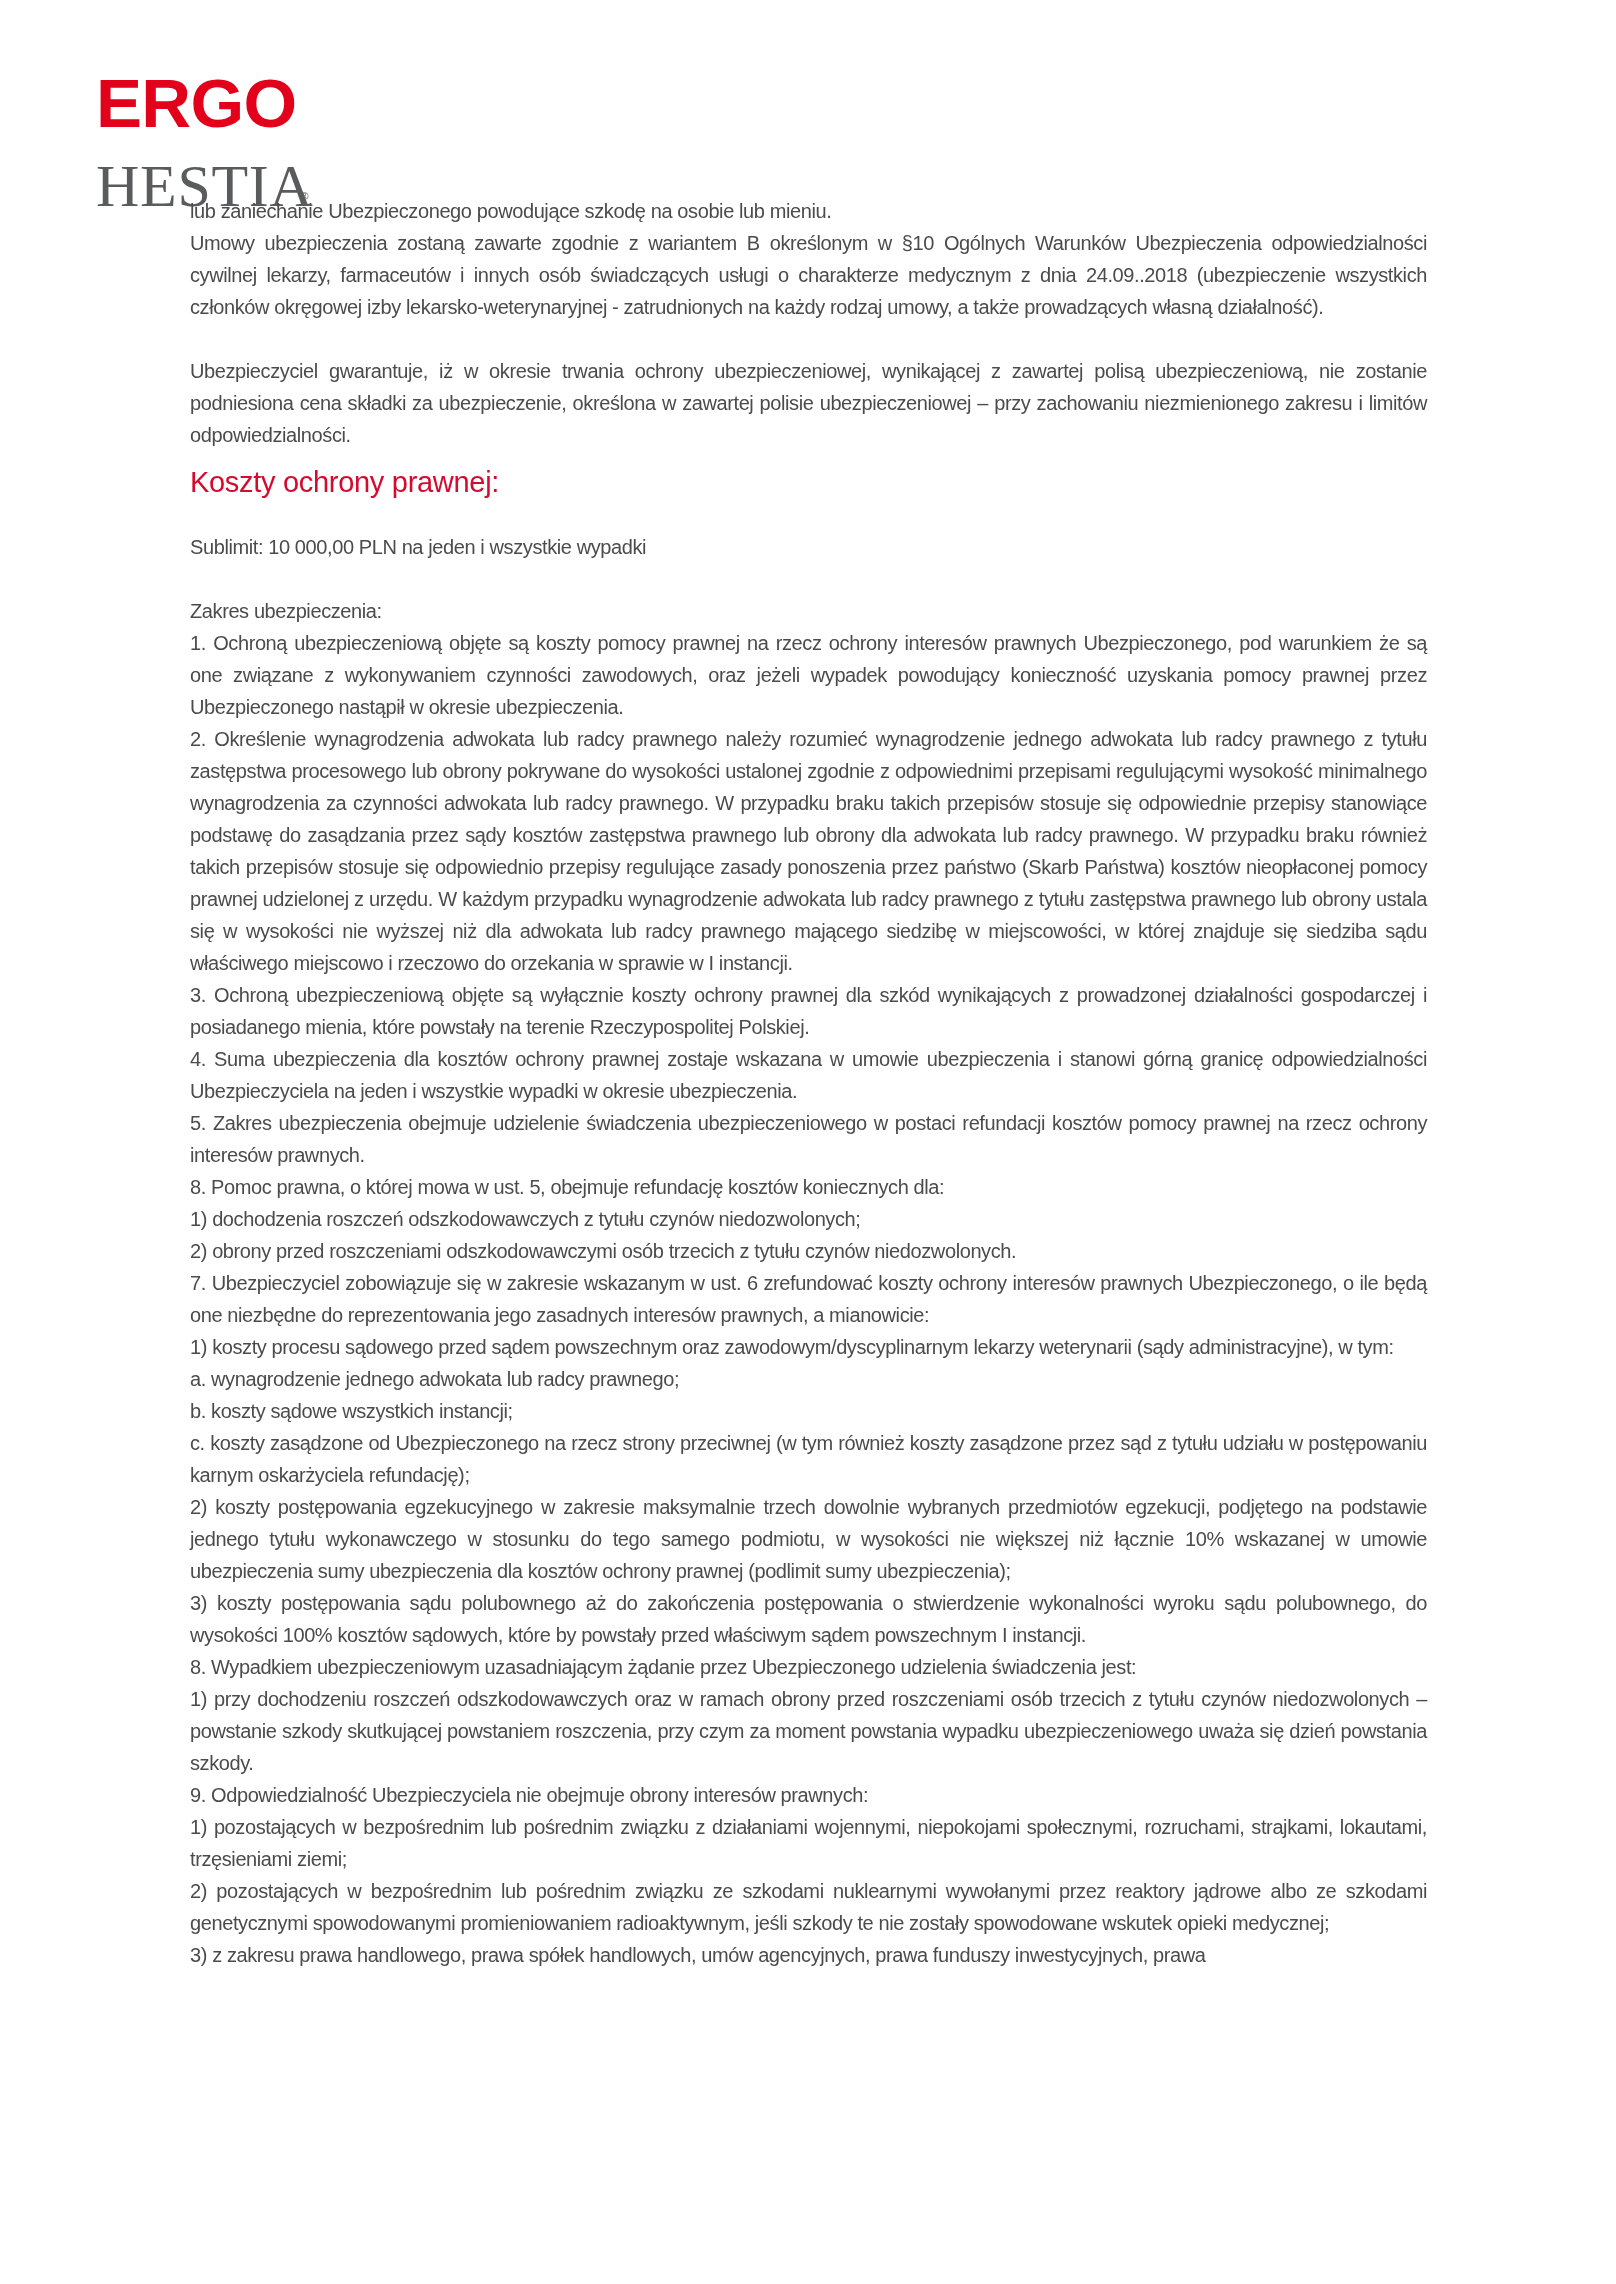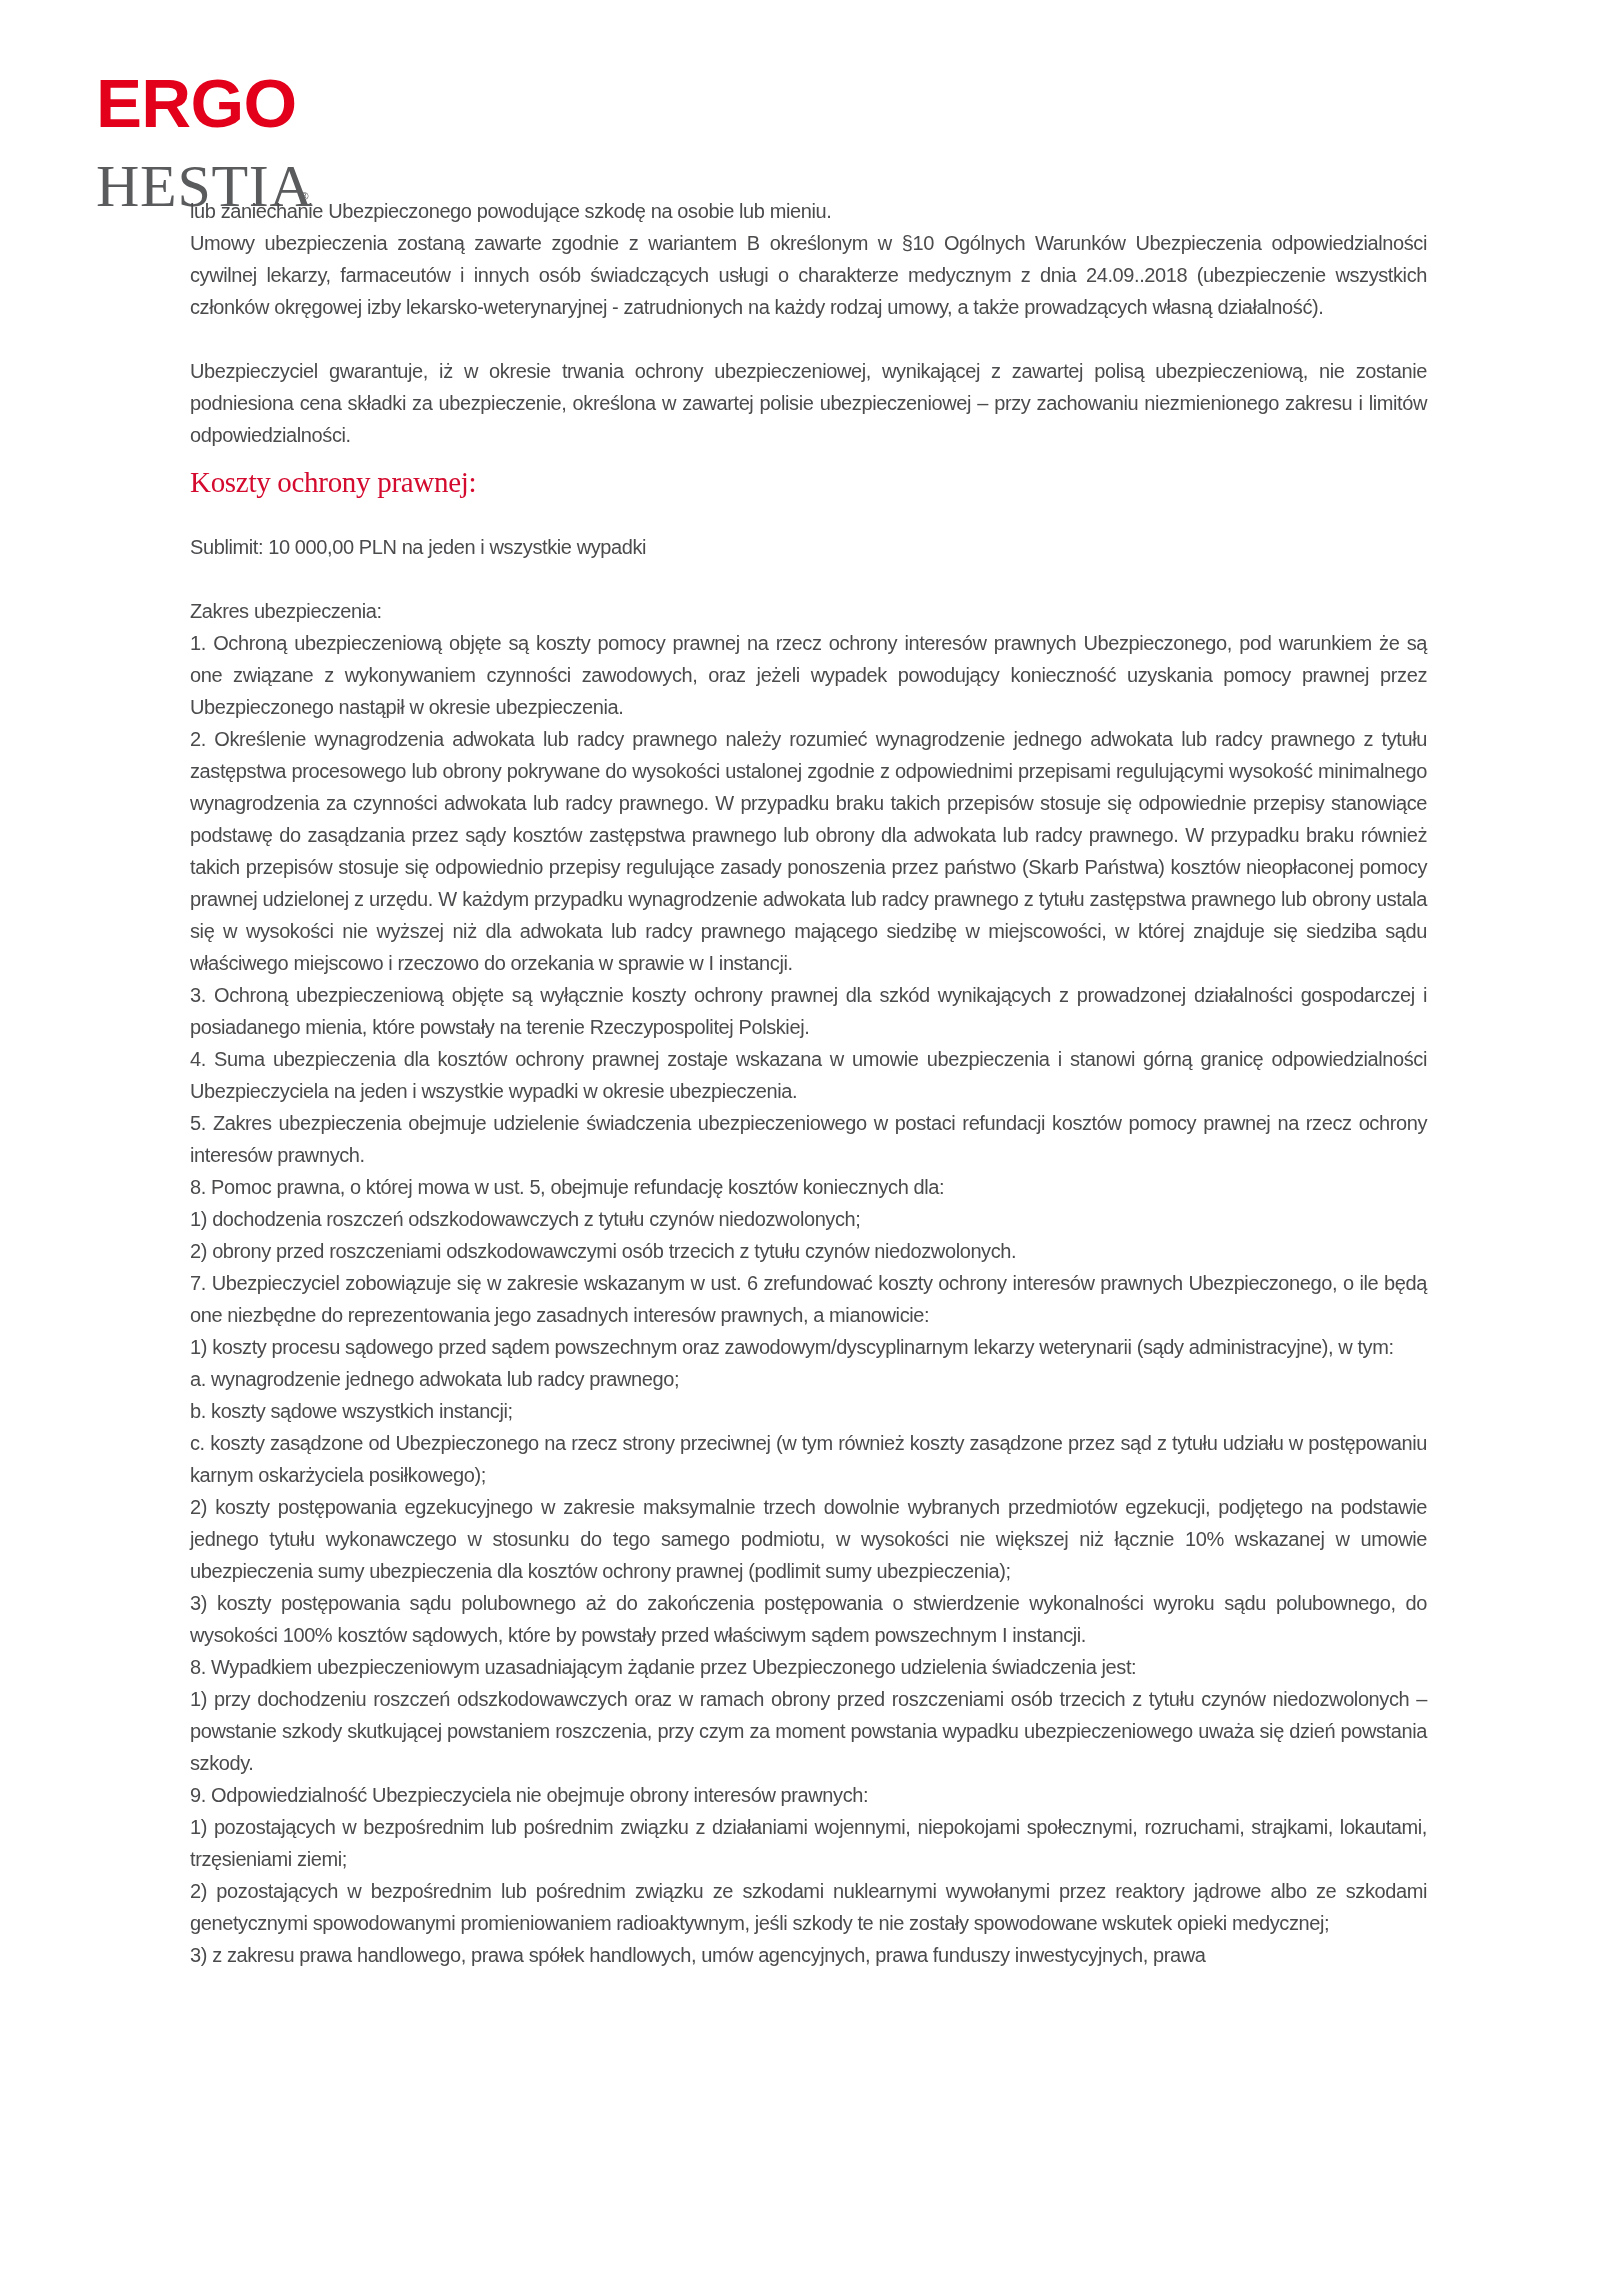--- a/index.html
+++ b/index.html
@@ -4,21 +4,21 @@
 <style>
   html, body { margin: 0; padding: 0; background: #ffffff; }
   body { width: 1617px; height: 2284px; position: relative; overflow: hidden; }
   .logo { position: absolute; left: 96px; top: 73px; width: 215px; }
   .logo-ergo { font-family: "Liberation Sans", sans-serif; font-weight: bold; color: #e2001a; font-size: 69px; line-height: 62px; letter-spacing: -0.7px; transform: scaleY(0.98); }
   .logo-hestia { font-family: "Liberation Serif", serif; color: #5a5b5d; font-size: 60px; line-height: 55px; letter-spacing: 0.7px; position: relative; margin-top: 24px; }
   .logo-reg { font-family: "Liberation Sans", sans-serif; font-size: 11.7px; color: #5a5b5d; position: absolute; left: 204px; top: 9px; }
   .content { position: absolute; left: 190px; top: 195px; width: 1237px; font-family: "Liberation Sans", sans-serif; font-size: 20px; line-height: 32px; color: #4b4b4d; letter-spacing: -0.4px; }
   .content p { margin: 0; text-align: justify; text-align-last: left; }
   .gap { height: 32px; }
-  .heading { font-family: Liberation Serif, serif; color: #d40b2f; font-size: 29px; line-height: 39px; margin: 11.7px 0 29px 0; letter-spacing: -0.3px; }
+  .heading { font-family: Liberation Sans, sans-serif; color: #d40b2f; font-size: 29px; line-height: 39px; margin: 11.7px 0 29px 0; letter-spacing: -0.3px; }
 </style>
 </head>
 <body>
 
 <div class="logo">
   <div class="logo-ergo">ERGO</div>
   <div class="logo-hestia">
     <span>HESTIA</span>
     <span class="logo-reg">®</span>
   </div>
@@ -39,21 +39,21 @@
       <p>3. Ochroną ubezpieczeniową objęte są wyłącznie koszty ochrony prawnej dla szkód wynikających z prowadzonej działalności gospodarczej i posiadanego mienia, które powstały na terenie Rzeczypospolitej Polskiej.</p>
       <p>4. Suma ubezpieczenia dla kosztów ochrony prawnej zostaje wskazana w umowie ubezpieczenia i stanowi górną granicę odpowiedzialności Ubezpieczyciela na jeden i wszystkie wypadki w okresie ubezpieczenia.</p>
       <p>5. Zakres ubezpieczenia obejmuje udzielenie świadczenia ubezpieczeniowego w postaci refundacji kosztów pomocy prawnej na rzecz ochrony interesów prawnych.</p>
       <p>8. Pomoc prawna, o której mowa w ust. 5, obejmuje refundację kosztów koniecznych dla:</p>
       <p>1) dochodzenia roszczeń odszkodowawczych z tytułu czynów niedozwolonych;</p>
       <p>2) obrony przed roszczeniami odszkodowawczymi osób trzecich z tytułu czynów niedozwolonych.</p>
       <p>7. Ubezpieczyciel zobowiązuje się w zakresie wskazanym w ust. 6 zrefundować koszty ochrony interesów prawnych Ubezpieczonego, o ile będą one niezbędne do reprezentowania jego zasadnych interesów prawnych, a mianowicie:</p>
       <p>1) koszty procesu sądowego przed sądem powszechnym oraz zawodowym/dyscyplinarnym lekarzy weterynarii (sądy administracyjne), w tym:</p>
       <p>a. wynagrodzenie jednego adwokata lub radcy prawnego;</p>
       <p>b. koszty sądowe wszystkich instancji;</p>
-      <p>c. koszty zasądzone od Ubezpieczonego na rzecz strony przeciwnej (w tym również koszty zasądzone przez sąd z tytułu udziału w postępowaniu karnym oskarżyciela posiłkowego);</p>
+      <p>c. koszty zasądzone od Ubezpieczonego na rzecz strony przeciwnej (w tym również koszty zasądzone przez sąd z tytułu udziału w postępowaniu karnym oskarżyciela refundację);</p>
       <p>2) koszty postępowania egzekucyjnego w zakresie maksymalnie trzech dowolnie wybranych przedmiotów egzekucji, podjętego na podstawie jednego tytułu wykonawczego w stosunku do tego samego podmiotu, w wysokości nie większej niż łącznie 10% wskazanej w umowie ubezpieczenia sumy ubezpieczenia dla kosztów ochrony prawnej (podlimit sumy ubezpieczenia);</p>
       <p>3) koszty postępowania sądu polubownego aż do zakończenia postępowania o stwierdzenie wykonalności wyroku sądu polubownego, do wysokości 100% kosztów sądowych, które by powstały przed właściwym sądem powszechnym I instancji.</p>
       <p>8. Wypadkiem ubezpieczeniowym uzasadniającym żądanie przez Ubezpieczonego udzielenia świadczenia jest:</p>
       <p>1) przy dochodzeniu roszczeń odszkodowawczych oraz w ramach obrony przed roszczeniami osób trzecich z tytułu czynów niedozwolonych – powstanie szkody skutkującej powstaniem roszczenia, przy czym za moment powstania wypadku ubezpieczeniowego uważa się dzień powstania szkody.</p>
       <p>9. Odpowiedzialność Ubezpieczyciela nie obejmuje obrony interesów prawnych:</p>
       <p>1) pozostających w bezpośrednim lub pośrednim związku z działaniami wojennymi, niepokojami społecznymi, rozruchami, strajkami, lokautami, trzęsieniami ziemi;</p>
       <p>2) pozostających w bezpośrednim lub pośrednim związku ze szkodami nuklearnymi wywołanymi przez reaktory jądrowe albo ze szkodami genetycznymi spowodowanymi promieniowaniem radioaktywnym, jeśli szkody te nie zostały spowodowane wskutek opieki medycznej;</p>
       <p>3) z zakresu prawa handlowego, prawa spółek handlowych, umów agencyjnych, prawa funduszy inwestycyjnych, prawa</p>
     </div>
 </div>

